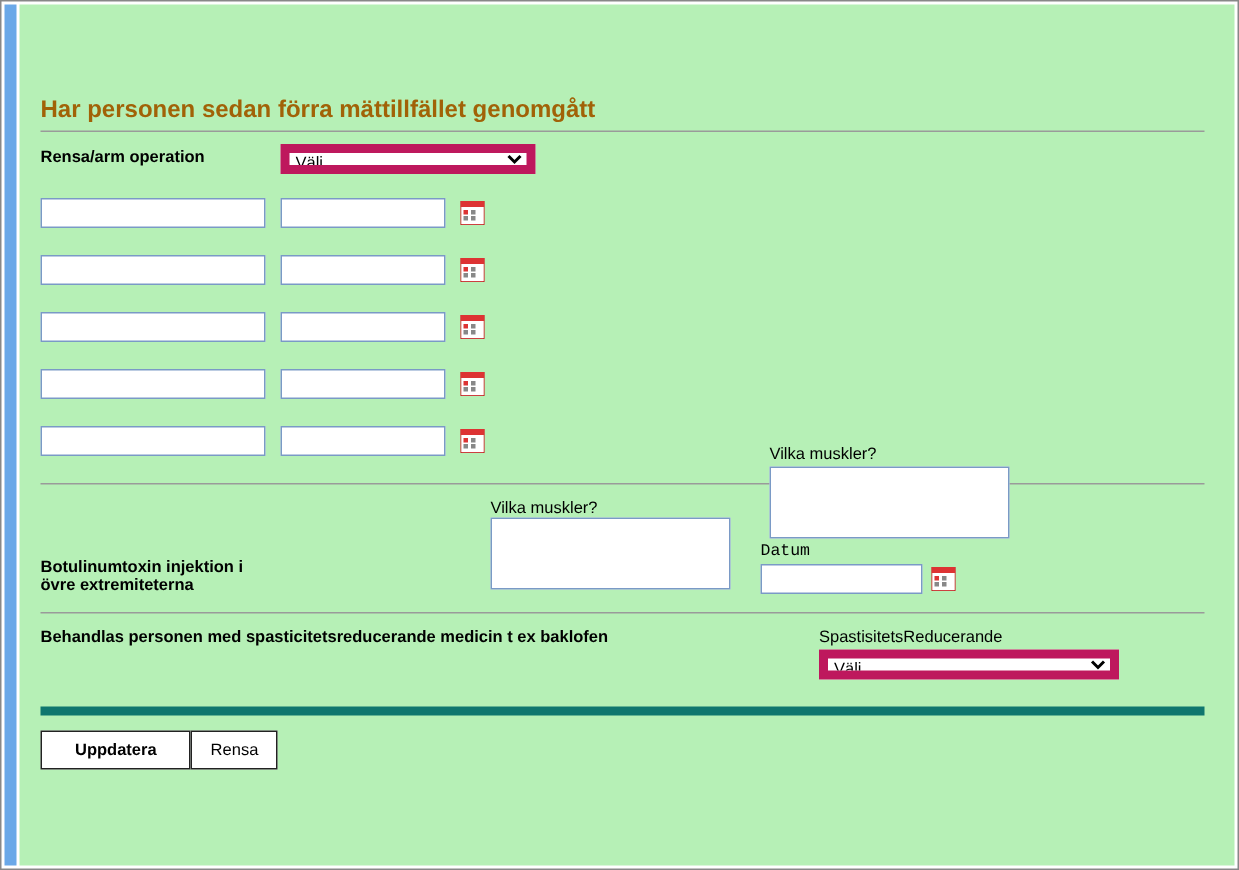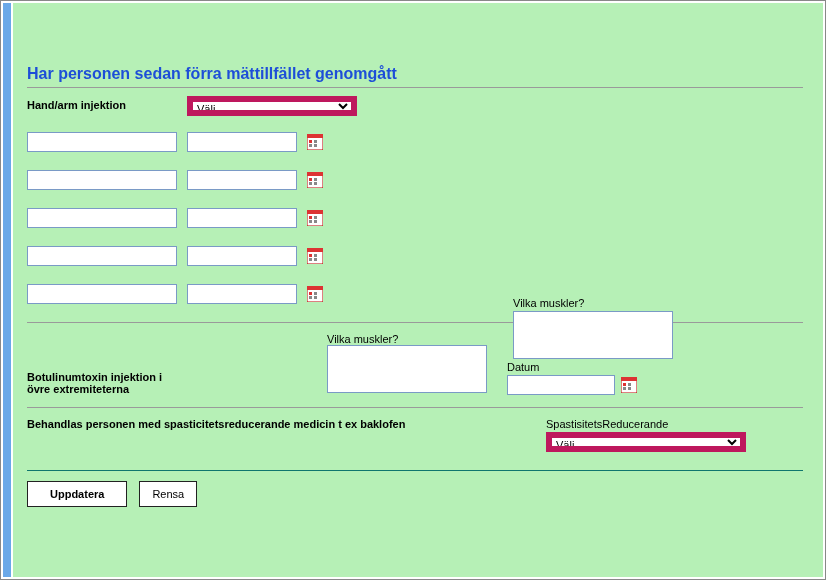--- a/index.html
+++ b/index.html
@@ -27,21 +27,21 @@
     margin-left: 10px;
     height: 100%;
     background: #b6f0b6;
     padding: 14px 20px 14px 14px;
     position: relative;
   }
   h2 {
     font-size: 16px;
     font-weight: bold;
     margin: 48px 0 4px 0;
-    color: #1d4ed8;
+    color: #a16207;
   }
   .hr {
     border: none;
     border-top: 1px solid #9a9a9a;
     margin: 0 0 8px 0;
   }
   .section-row {
     display: flex;
     align-items: flex-start;
     margin-bottom: 6px;
@@ -115,21 +115,21 @@
     margin-top: 6px;
     display: flex;
     align-items: flex-end;
   }
   .botox-muscles {
     margin-left: 140px;
   }
   .botox-date {
     margin-left: 20px;
   }
-  .botox-date .mlabel { font-size:11px; margin-bottom:2px; }
+  .botox-date .mlabel { font-size:11px; margin-bottom:2px;font-family:Liberation Mono, monospace; }
   .botox-date .dinline { display:flex; align-items:center; }
   .botox-date input.txt {
     width: 108px;
     height: 20px;
     border: 1px solid #7a9ac6;
     background: #fff;
     font-size: 11px;
     margin-right: 6px;
   }
   .baklofen-row {
@@ -142,25 +142,24 @@
   .baklofen-row .blabel {
     font-weight: bold;
     width: 519px;
     font-size: 11px;
   }
   .baklofen-row .rcol {
     font-size: 11px;
   }
   .baklofen-row select.dropdown { width: 200px; margin-top:2px; }
   .button-bar {
-    border-top: 1px solid #0f766e;
+    border-top: 6px solid #0f766e;
     margin-top: 18px;
     padding-top: 10px;
     display: flex;
-    gap: 12px;
   }
   button.action {
     border: 1px solid #222;
     background: #fff;
     font-size: 11px;
     font-weight: bold;
     padding: 6px 22px;
     cursor: pointer;
     font-family: inherit;
   }
@@ -170,21 +169,21 @@
 <body>
 
 <div class="outer-frame">
   <div class="side-rail-left"></div>
   <div class="content-panel">
 
     <h2>Har personen sedan förra mättillfället genomgått</h2>
     <hr class="hr">
 
     <div class="section-row">
-      <div class="label-col">Hand/arm injektion</div>
+      <div class="label-col">Rensa/arm operation</div>
       <div class="field-col">
         <select class="dropdown">
           <option>Välj...</option>
         </select>
       </div>
     </div>
 
     <div class="date-rows">
       <div class="date-row">
         <input type="text" class="txt" value="" style="">

